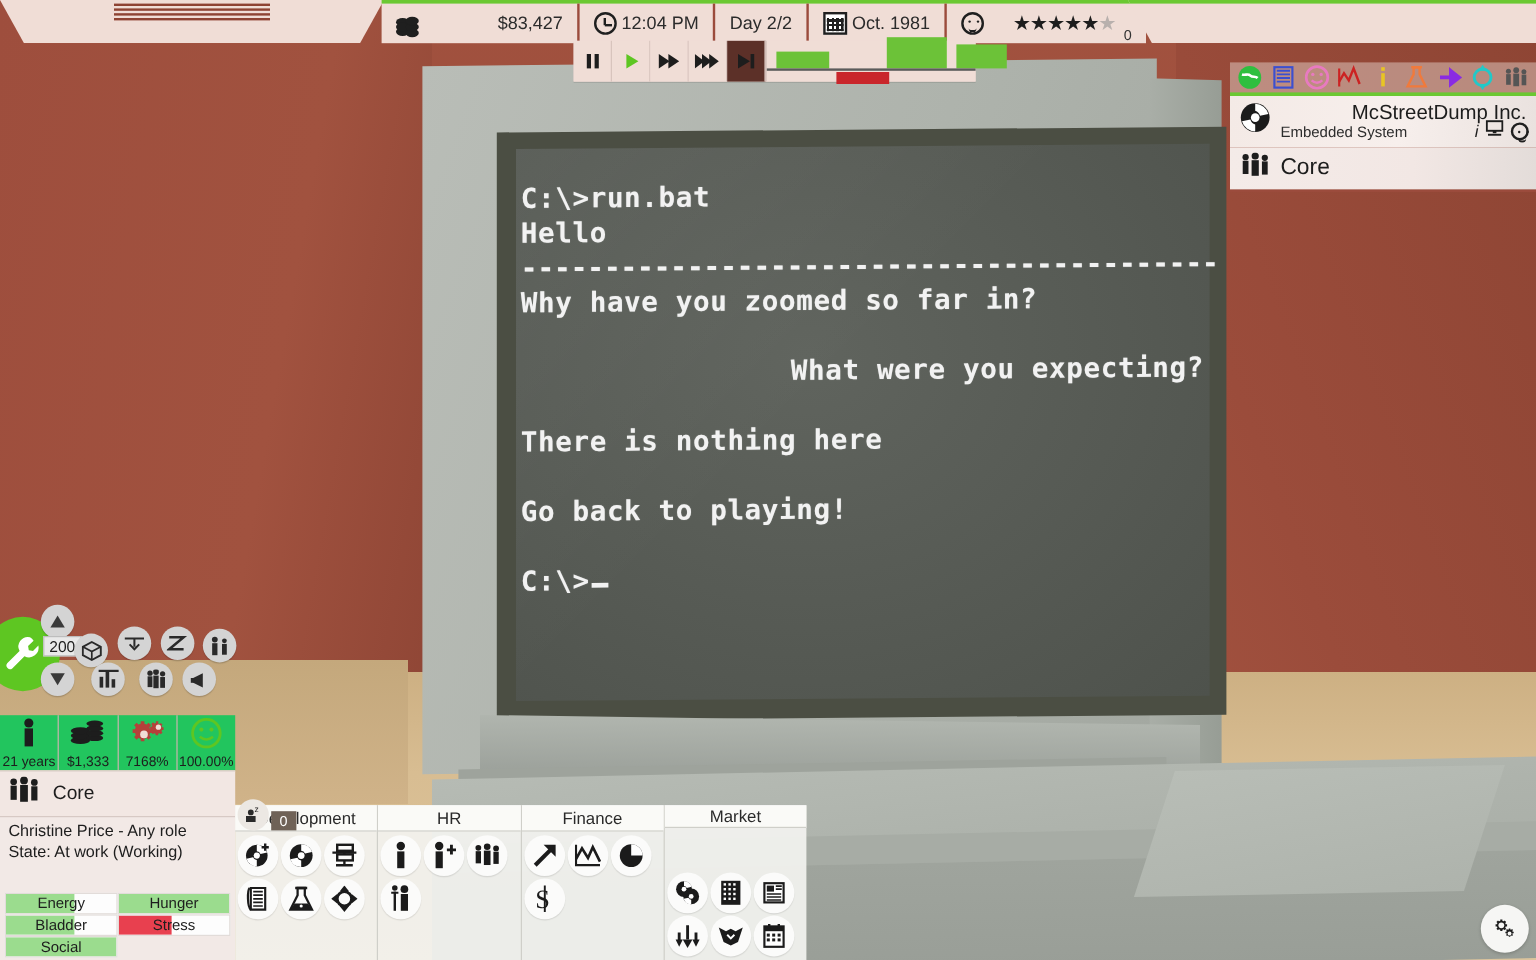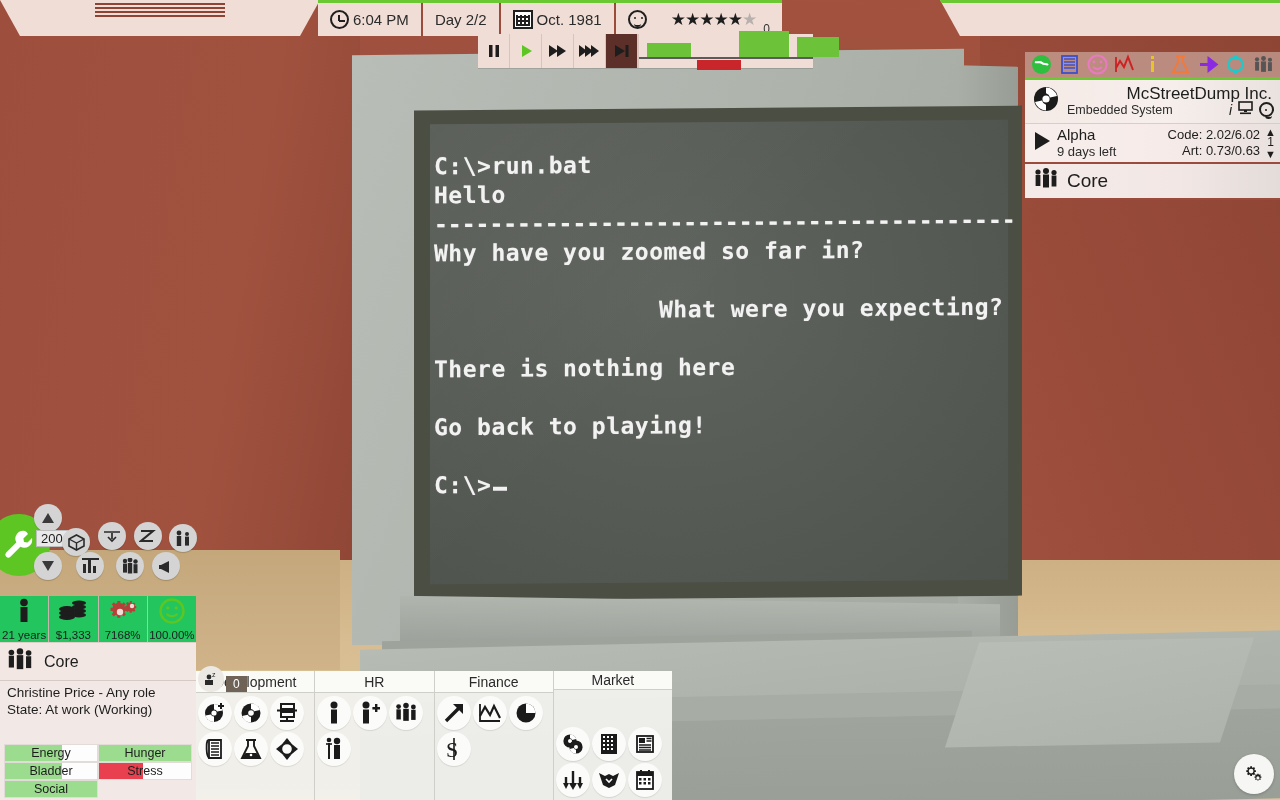--- a/index.html
+++ b/index.html
@@ -395,23 +395,27 @@
   <div class="top-hud">
     <div class="hud-chevron-left-inner"></div>
     <div class="hamburger">
       <i></i>
         <i></i>
         <i></i>
         <i></i>
     </div>
 
     <div class="hud-center">
+      <div class="hud-cell money">
+        <span class="coin-icon"></span>
+        <span class="val">$83,427</span>
+      </div>
       <div class="hud-cell">
         <span class="clock-icon"></span>
-        <span class="val">6:04 PM</span>
+        <span class="val">12:04 PM</span>
       </div>
       <div class="hud-cell">
         <span class="val">Day 2/2</span>
       </div>
       <div class="hud-cell">
         <span class="cal-icon"></span>
         <span class="val">Oct. 1981</span>
       </div>
       <div class="hud-cell noborder">
         <span class="smiley-icon"></span>
@@ -537,40 +541,20 @@
           <svg width="15" height="14" viewBox="0 0 15 14">
               <rect x="1" y="1" width="13" height="8" fill="none" stroke="#1d1d1d" stroke-width="1.6"></rect>
               <rect x="6" y="9" width="3" height="2" fill="#1d1d1d"></rect>
               <rect x="2" y="11.5" width="11" height="1.6" fill="#1d1d1d"></rect>
             </svg>
         </span>
         <span class="smiley-icon" style="width:15px;height:15px;"></span>
       </div>
     </div>
 
-    <div class="rp-row">
-      <span class="rp-play">
-        <svg width="18" height="20" viewBox="0 0 18 20">
-            <polygon points="2,1 17,10 2,19" fill="#1d1d1d"></polygon>
-          </svg>
-      </span>
-      <div class="rp-proj">
-        <div class="rp-proj-name">Alpha</div>
-        <div class="rp-proj-days">9 days left</div>
-      </div>
-      <div class="rp-stats">
-        <div>Code: 2.02/6.02</div>
-        <div>Art: 0.73/0.63</div>
-      </div>
-      <div class="rp-arrows">
-        <span>▲</span>
-        <span class="num">1</span>
-        <span>▼</span>
-      </div>
-    </div>
 
     <div class="rp-team">
       <span>
         <svg width="26" height="22" viewBox="0 0 26 22">
           <circle cx="5" cy="4" r="2.6" fill="#1d1d1d"></circle>
             <rect x="2.6" y="7" width="4.8" height="11" fill="#1d1d1d"></rect>
           <circle cx="13" cy="3" r="3" fill="#1d1d1d"></circle>
             <rect x="10" y="6.5" width="6" height="13" fill="#1d1d1d"></rect>
           <circle cx="21" cy="4.5" r="2.6" fill="#1d1d1d"></circle>
             <rect x="18.6" y="7.5" width="4.8" height="11" fill="#1d1d1d"></rect>

